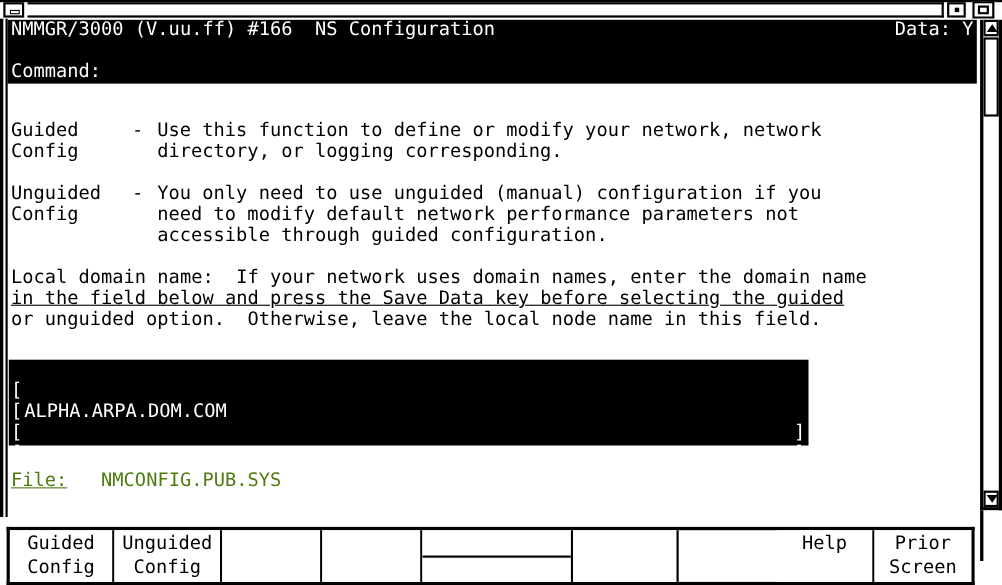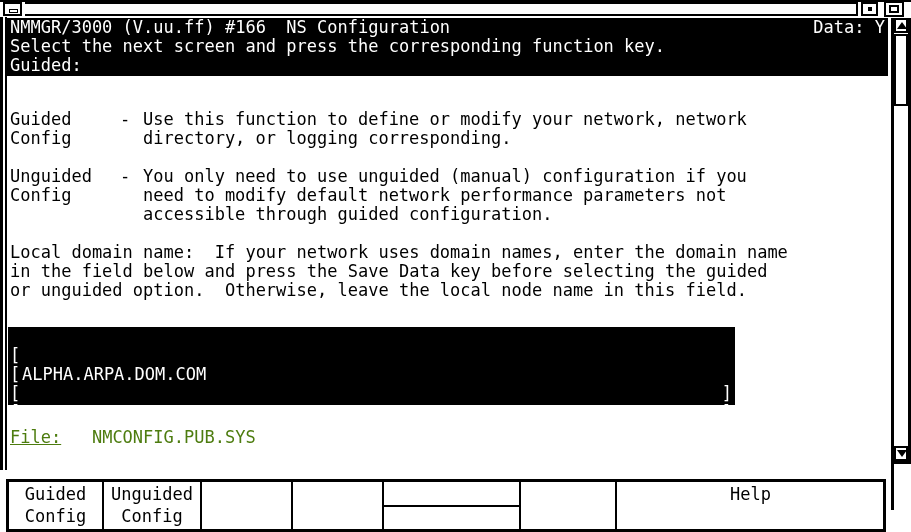--- a/index.html
+++ b/index.html
@@ -333,39 +333,38 @@
   </div>
 
   <div id="client">
 
     <div id="client-left-border"></div>
     <div id="client-left-border2"></div>
 
     <div id="header-block">
       <div class="hdr-line" id="hdr-title-left">NMMGR/3000 (V.uu.ff) #166  NS Configuration</div>
       <div class="hdr-line" id="hdr-title-right">Data: Y</div>
-      <div class="hdr-line" id="hdr-subtitle">Select the next screen and press the corresponding function key.</div>
-      <div class="hdr-line" id="hdr-command">Guided:</div>
+      <div class="hdr-line" id="hdr-command">Command:</div>
     </div>
 
     <div class="body-line" style="top:93px;">Guided</div>
     <div class="body-line" style="top:112px;">Config</div>
     <div class="body-line" style="top:93px; left:120px;">-</div>
     <div class="body-line" style="top:93px; left:143px;">Use this function to define or modify your network, network</div>
     <div class="body-line" style="top:112px; left:143px;">directory, or logging corresponding.</div>
 
     <div class="body-line" style="top:150px;">Unguided</div>
     <div class="body-line" style="top:169px;">Config</div>
     <div class="body-line" style="top:150px; left:120px;">-</div>
     <div class="body-line" style="top:150px; left:143px;">You only need to use unguided (manual) configuration if you</div>
     <div class="body-line" style="top:169px; left:143px;">need to modify default network performance parameters not</div>
     <div class="body-line" style="top:188px; left:143px;">accessible through guided configuration.</div>
 
     <div class="body-line" style="top:226px;">Local domain name:  If your network uses domain names, enter the domain name</div>
-    <div class="body-line" style="top:245px;">in the field below and press the Save Data key before selecting the guided</div>
+    <div class="body-line" style="top:245px;text-decoration:underline;">in the field below and press the Save Data key before selecting the guided</div>
     <div class="body-line" style="top:264px;">or unguided option.  Otherwise, leave the local node name in this field.</div>
 
     <div id="domain-field">
       <div class="domain-row" style="top:0px;">
         <span class="domain-bracket-l">[</span>
         <span class="domain-value">ALPHA.ARPA.DOM.COM</span>
         <span class="domain-bracket-r">]</span>
       </div>
       <div class="domain-row" style="top:19px;">
         <span class="domain-bracket-l">[</span>
@@ -413,20 +412,24 @@
         <span class="fk-l2"></span>
       </div>
       <div class="fkey" style="left:515px; width:96px;">
         <span class="fk-l1"></span>
         <span class="fk-l2"></span>
       </div>
       <div class="fkey" style="left:700px; width:89px;">
         <span class="fk-l1">Help</span>
         <span class="fk-l2"></span>
       </div>
+      <div class="fkey" style="left:789px; width:88px; border-right:0;">
+        <span class="fk-l1">Prior</span>
+        <span class="fk-l2">Screen</span>
+      </div>
     </div>
   </div>
 
   <div id="scrollbar">
     <div id="sb-track-border-l"></div>
     <div id="sb-track-border-r"></div>
 
     <div id="sb-up">
       <div class="sb-arrow-up"></div>
     </div>

